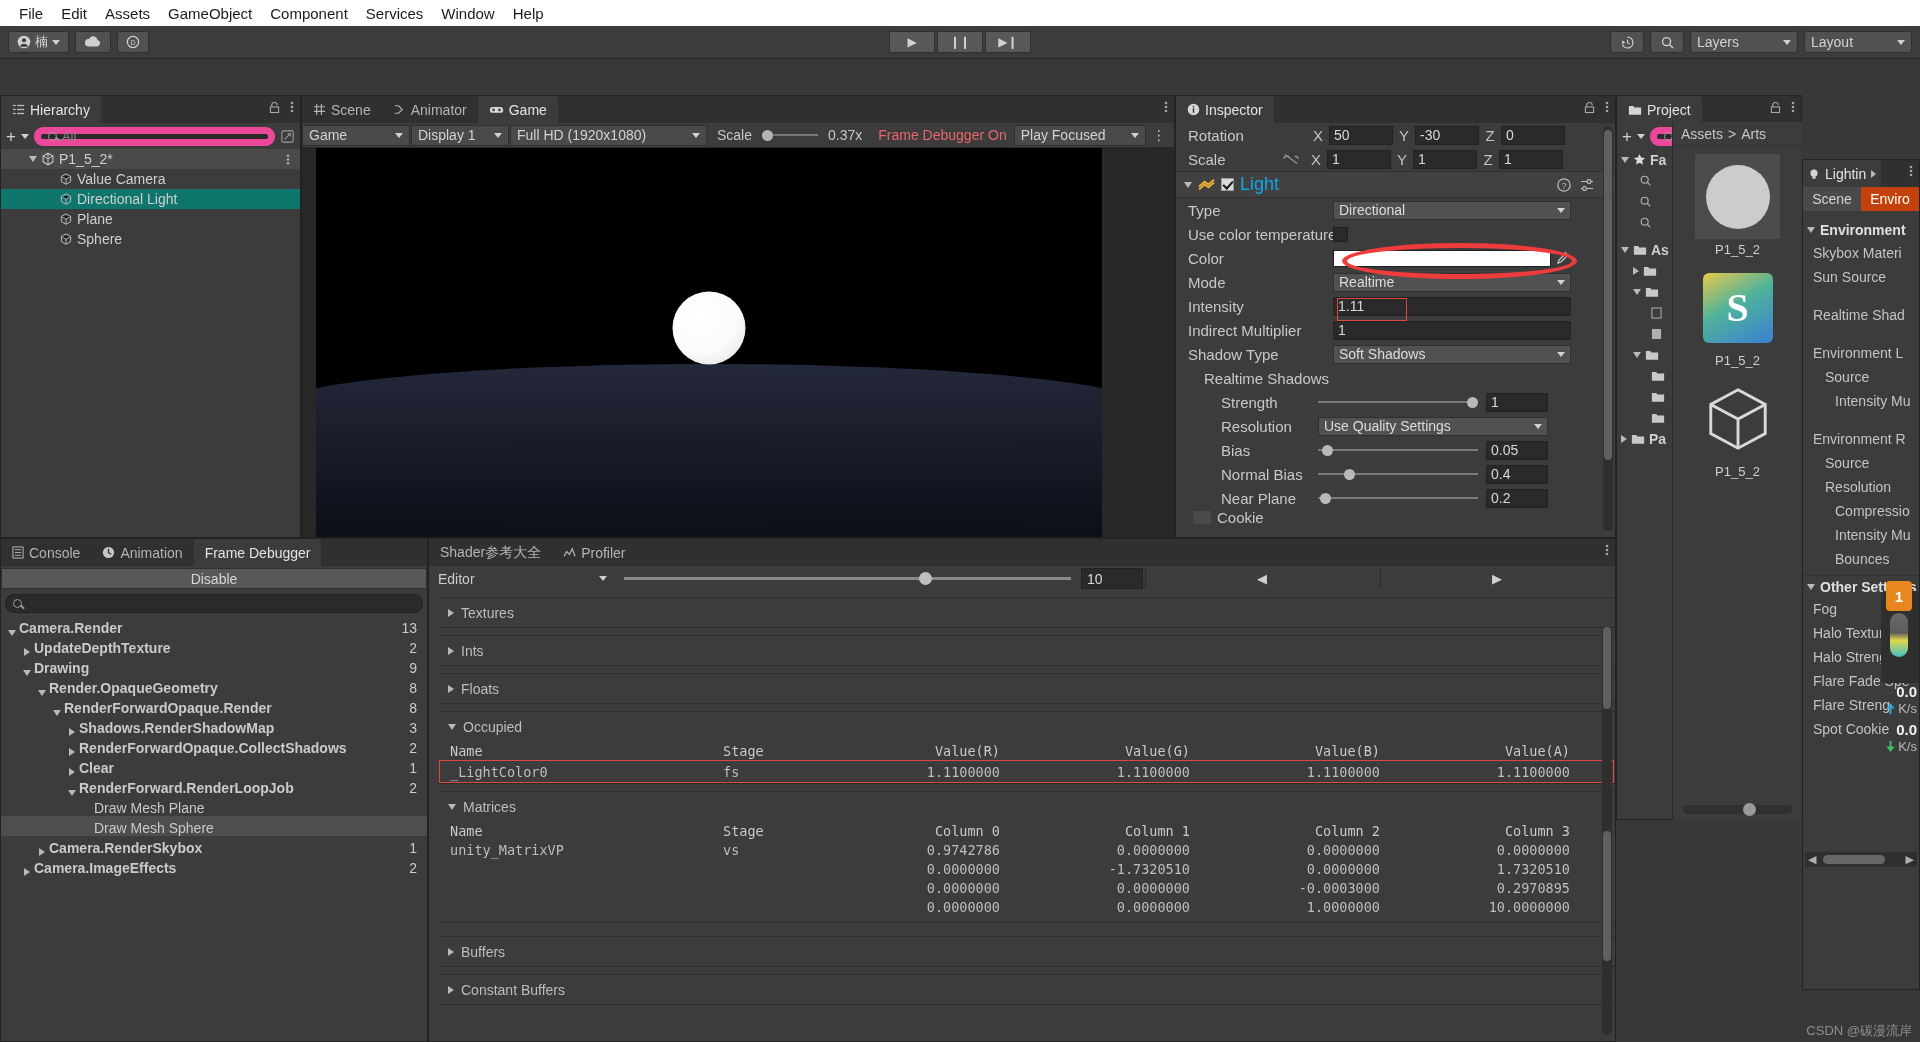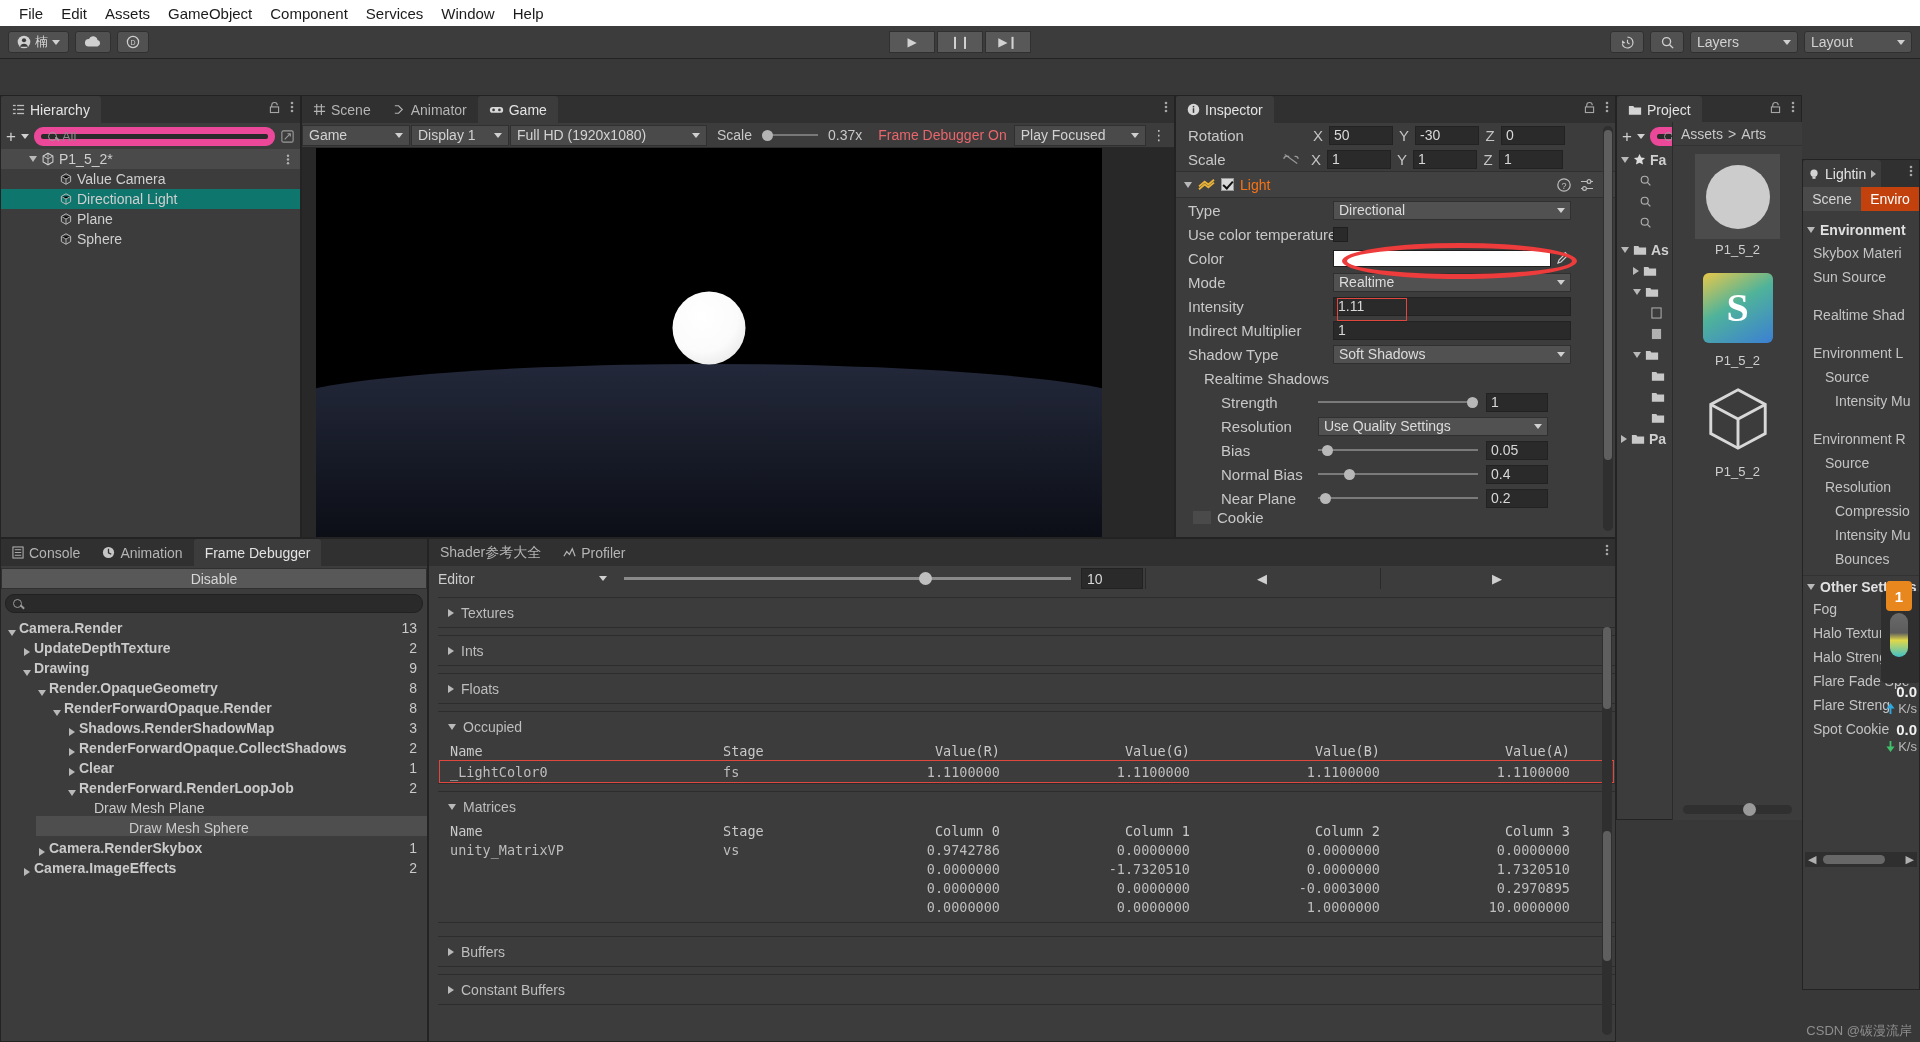--- a/index.html
+++ b/index.html
@@ -128,21 +128,21 @@
   #fdleft{ left:0; top:538px; width:428px; height:504px;}
   #fdright{ left:428px; top:538px; width:1188px; height:504px;}
   .fd-btnrow{height:25px;display:flex;align-items:center;gap:2px;background:#3c3c3c;}
   .fd-disable{flex:1;height:21px;background:#585858;border:1px solid #303030;display:flex;
               align-items:center;justify-content:center;color:#d6d6d6;font-size:14px;}
   .fd-editor{width:183px;height:21px;background:#3c3c3c;border:1px solid #3c3c3c;display:flex;
              align-items:center;justify-content:space-between;padding:0 6px;color:#cdcdcd;font-size:14px;}
   .fd-search{height:19px;margin:3px 4px;background:#2a2a2a;border:1px solid #212121;border-radius:9px;
              display:flex;align-items:center;padding:0 7px;}
   .fd-row{height:20px;display:flex;align-items:flex-end;font-size:14px;color:#cacaca;position:relative;}
-  .fd-row.sel{background:#4e4e4e;margin-left:35px;}
+  .fd-row.sel{background:#4e4e4e;}
   .fd-row .cnt{position:absolute;right:10px;color:#cacaca;}
   .fd-row .tg{width:14px;display:flex;align-items:center;justify-content:center;flex:none;}
 
   .mono{font-family:"DejaVu Sans Mono", monospace;}
   .sec{border-top:1px solid #2d2d2d;border-bottom:1px solid #2d2d2d;background:#3c3c3c;}
   .sec-head{height:29px;display:flex;align-items:center;gap:7px;padding-left:10px;color:#bdbdbd;font-size:14px;}
   .tbl{font-size:13.5px;}
   .tbl .r{display:flex;height:19px;align-items:center;}
   .tbl .c-name{width:285px;padding-left:12px;}
   .tbl .c-stage{width:105px;}
@@ -422,21 +422,21 @@
       <span class="in-field" style="width:64px">1</span>
     </div>
 
     <div class="comp-head">
       <span class="tri-d"></span>
       <svg width="17" height="15" viewBox="0 0 18 16">
           <path d="M1 10 7 5l4 3 6-5" fill="none" stroke="#e8b237" stroke-width="2"></path>
           <path d="M1 13 7 8l4 3 6-5" fill="none" stroke="#e8b237" stroke-width="2"></path>
         </svg>
       <span class="chk"></span>
-      <span style="font-size:14px;color:#f97316">Light</span>
+      <span style="font-size:18px;color:#0ea5e9">Light</span>
       <span style="margin-left:auto;display:flex;gap:9px;align-items:center">
         <svg width="14" height="14" viewBox="0 0 14 14">
             <circle cx="7" cy="7" r="6.2" fill="none" stroke="#bdbdbd" stroke-width="1.2"></circle>
             <text x="7" y="10.5" font-size="9" text-anchor="middle" fill="#bdbdbd" font-family="Liberation Sans">?</text>
           </svg>
         <svg width="14" height="14" viewBox="0 0 14 14">
             <path d="M1 3.5h12M1 10.5h12" stroke="#bdbdbd" stroke-width="1.2"></path>
             <circle cx="9" cy="3.5" r="1.9" fill="#3c3c3c" stroke="#bdbdbd" stroke-width="1.2"></circle>
             <circle cx="4.5" cy="10.5" r="1.9" fill="#3c3c3c" stroke="#bdbdbd" stroke-width="1.2"></circle>
           </svg>

